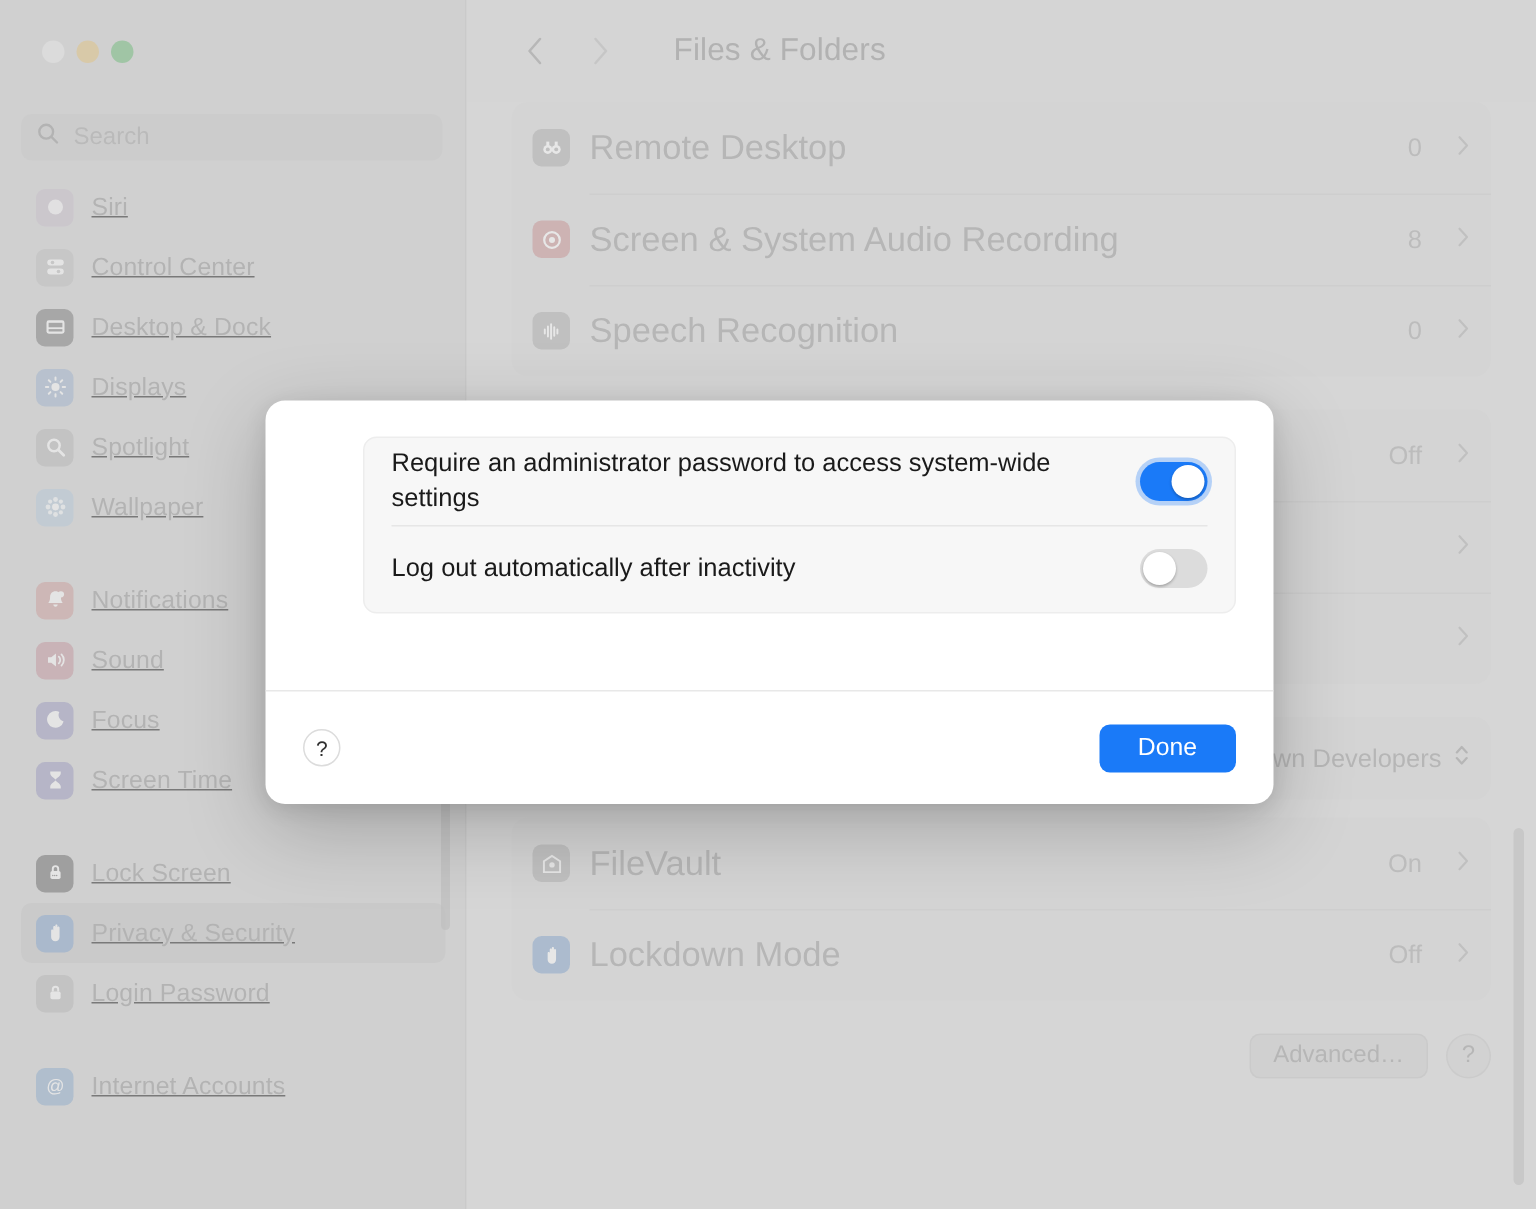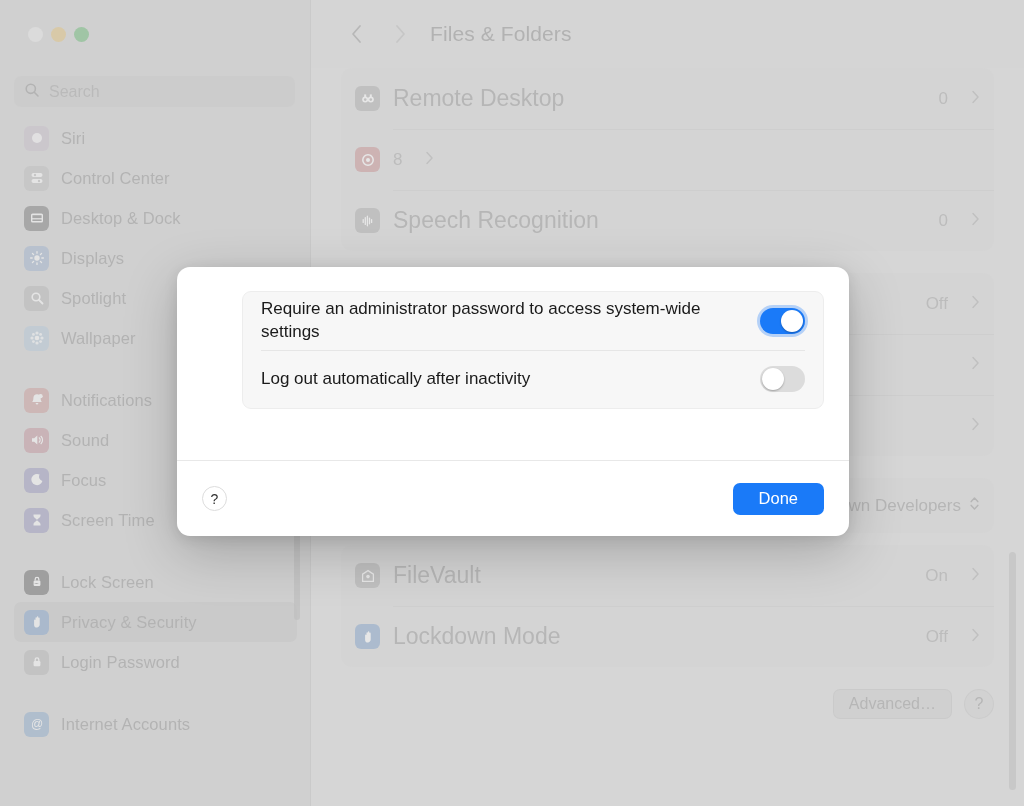--- a/index.html
+++ b/index.html
@@ -76,21 +76,21 @@
   #search-input::placeholder { color: #9b9b9b; }
 
   #sidebar-scroll {
     position: absolute;
     left: 0; top: 118px;
     width: 311px;
     height: 688px;
     overflow: hidden;
   }
 
-  .side-group { padding: 0 0 0 0; }
+  .side-group { padding: 0 0 0 0; text-decoration: underline; }
   .side-gap { height: 22px; }
 
   .side-item {
     display: flex;
     align-items: center;
     height: 40px;
     margin: 0 14px;
     padding: 0 10px;
     border-radius: 7px;
     gap: 12px;
@@ -154,21 +154,21 @@
     display: flex;
     align-items: center;
     justify-content: center;
     color: #8d8d8d;
   }
   .nav-btn.disabled { color: #b2b2b2; }
   #page-title {
     font-size: 21px;
     font-weight: 400;
     color: #818181;
-    margin-left: 3px;
+    margin-left: 22px;
     letter-spacing: 0.1px;
     text-align: center;
   }
 
   #content {
     position: absolute;
     left: 0; top: 68px;
     width: 713px;
     height: 738px;
     overflow: hidden;
@@ -598,20 +598,21 @@
                   <path d="M2 1.5 L7 7 L2 12.5"></path>
                 </svg></span>
             </div>
             <div class="row">
               <span class="app-icon" style="background: rgb(232, 121, 124);">
                 <svg width="16" height="16" viewBox="0 0 16 16">
                   <circle cx="8" cy="8" r="5.2" fill="none" stroke="#fff" stroke-width="1.5"></circle>
                   <circle cx="8" cy="8" r="2" fill="#fff"></circle>
                 </svg>
               </span>
+              <span class="row-label">Screen &amp; System Audio Recording</span>
               <span class="row-value">8</span>
               <span class="chev"><svg width="9" height="14" viewBox="0 0 9 14" fill="none" stroke="currentColor" stroke-width="1.5" stroke-linecap="round" stroke-linejoin="round">
                   <path d="M2 1.5 L7 7 L2 12.5"></path>
                 </svg></span>
             </div>
             <div class="row">
               <span class="app-icon" style="background: rgb(162, 162, 162);">
                 <svg width="16" height="16" viewBox="0 0 16 16">
                   <g stroke="#fff" stroke-width="1.3" stroke-linecap="round">
                     <path d="M3.2 6.6v2.8M5.3 4.6v6.8M7.4 3.2v9.6M9.5 5.2v5.6M11.6 6.6v2.8"></path>

